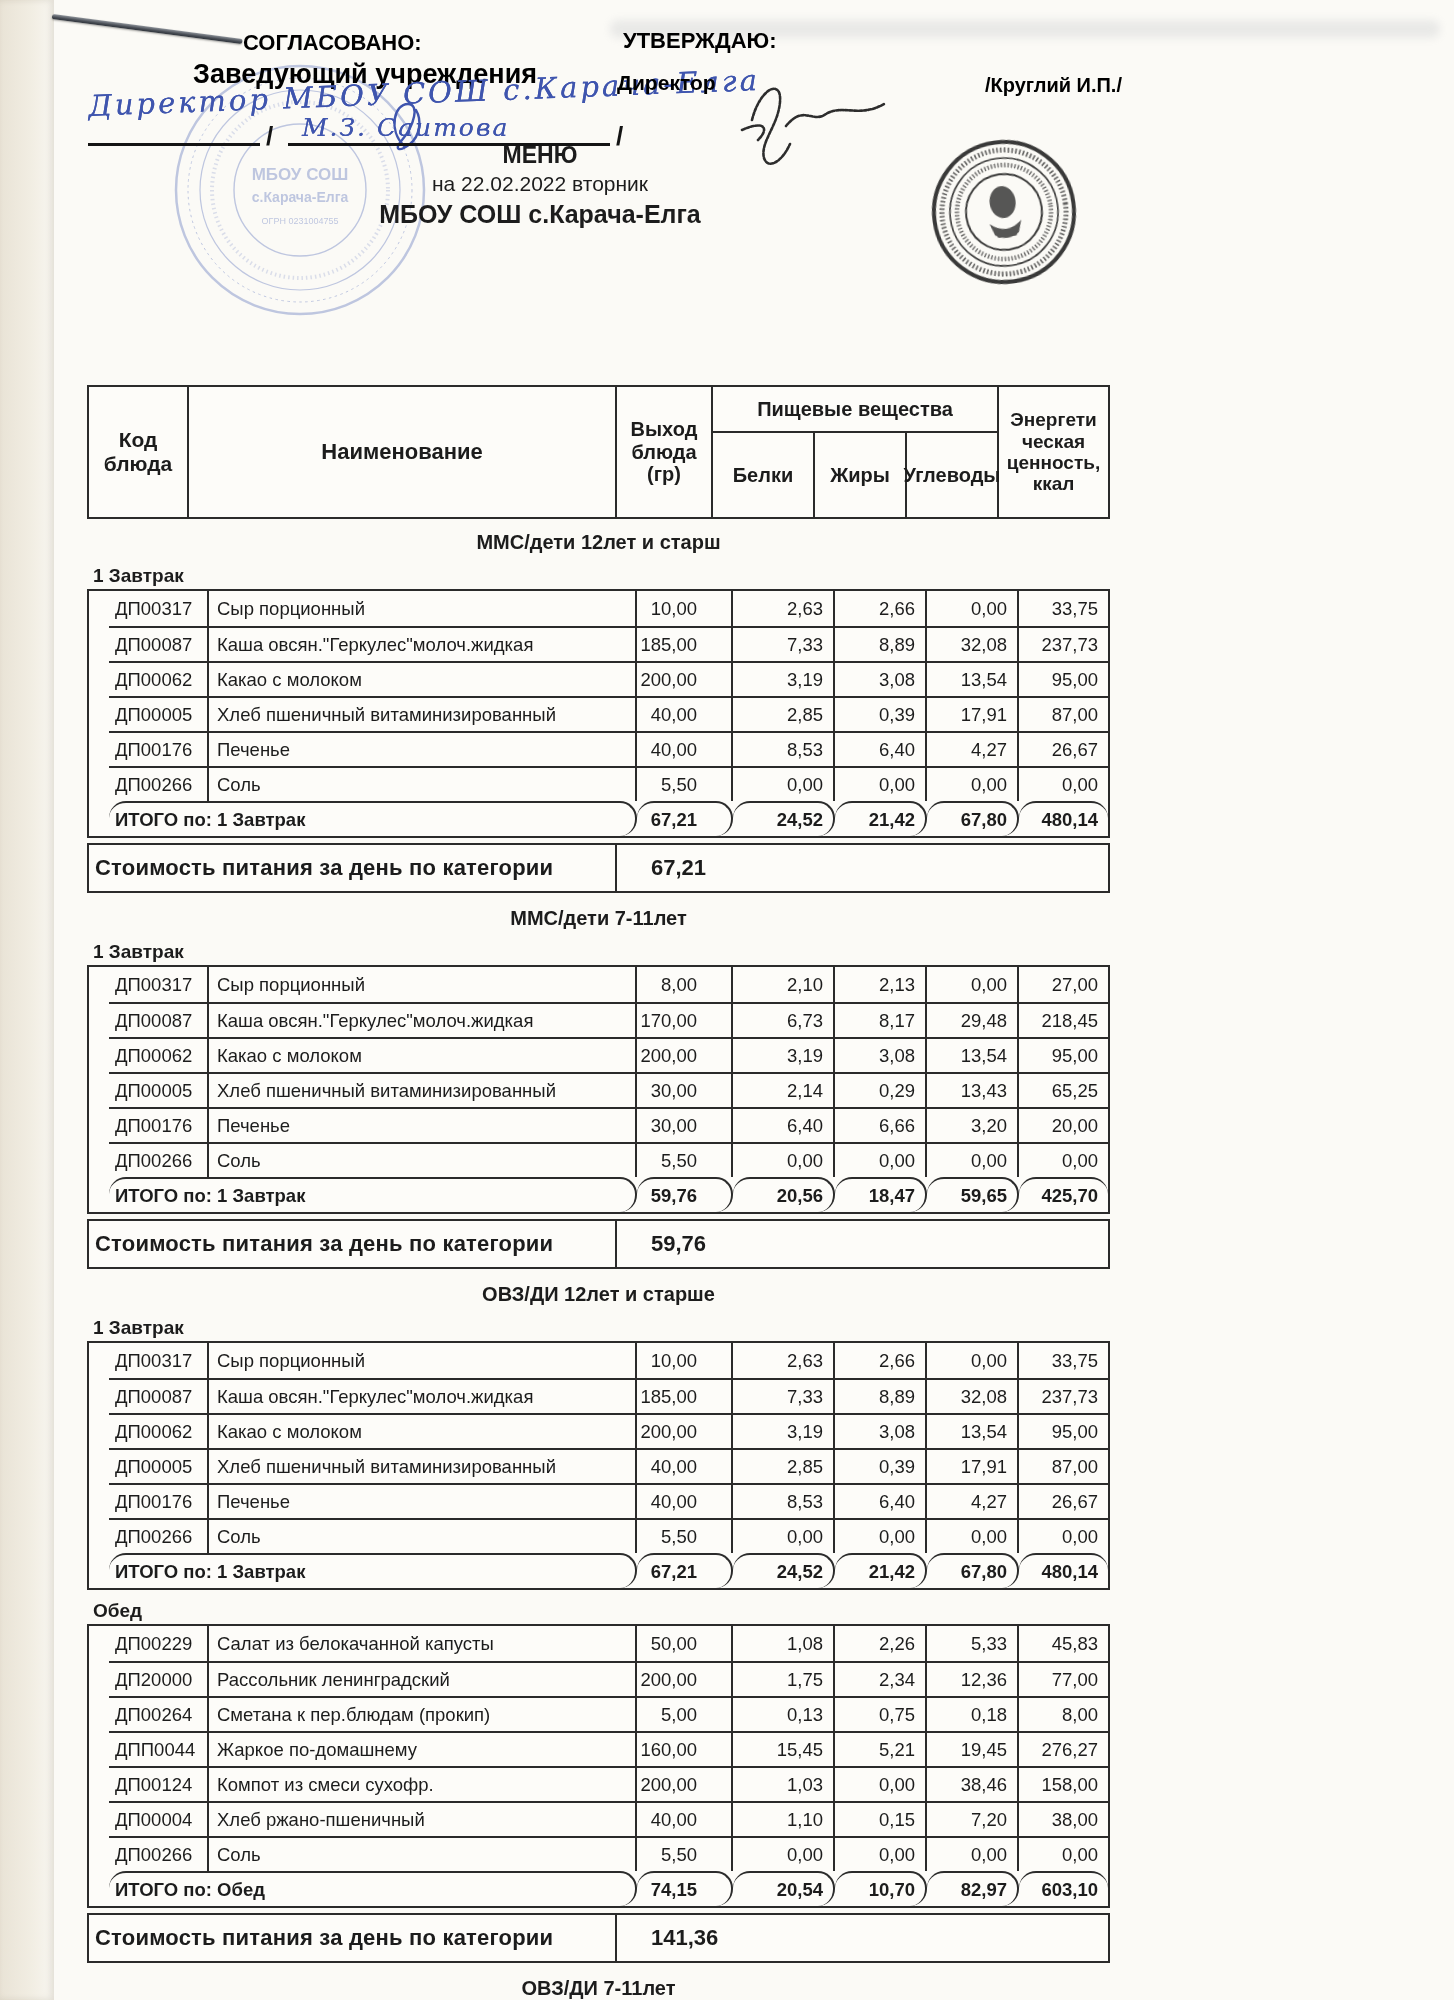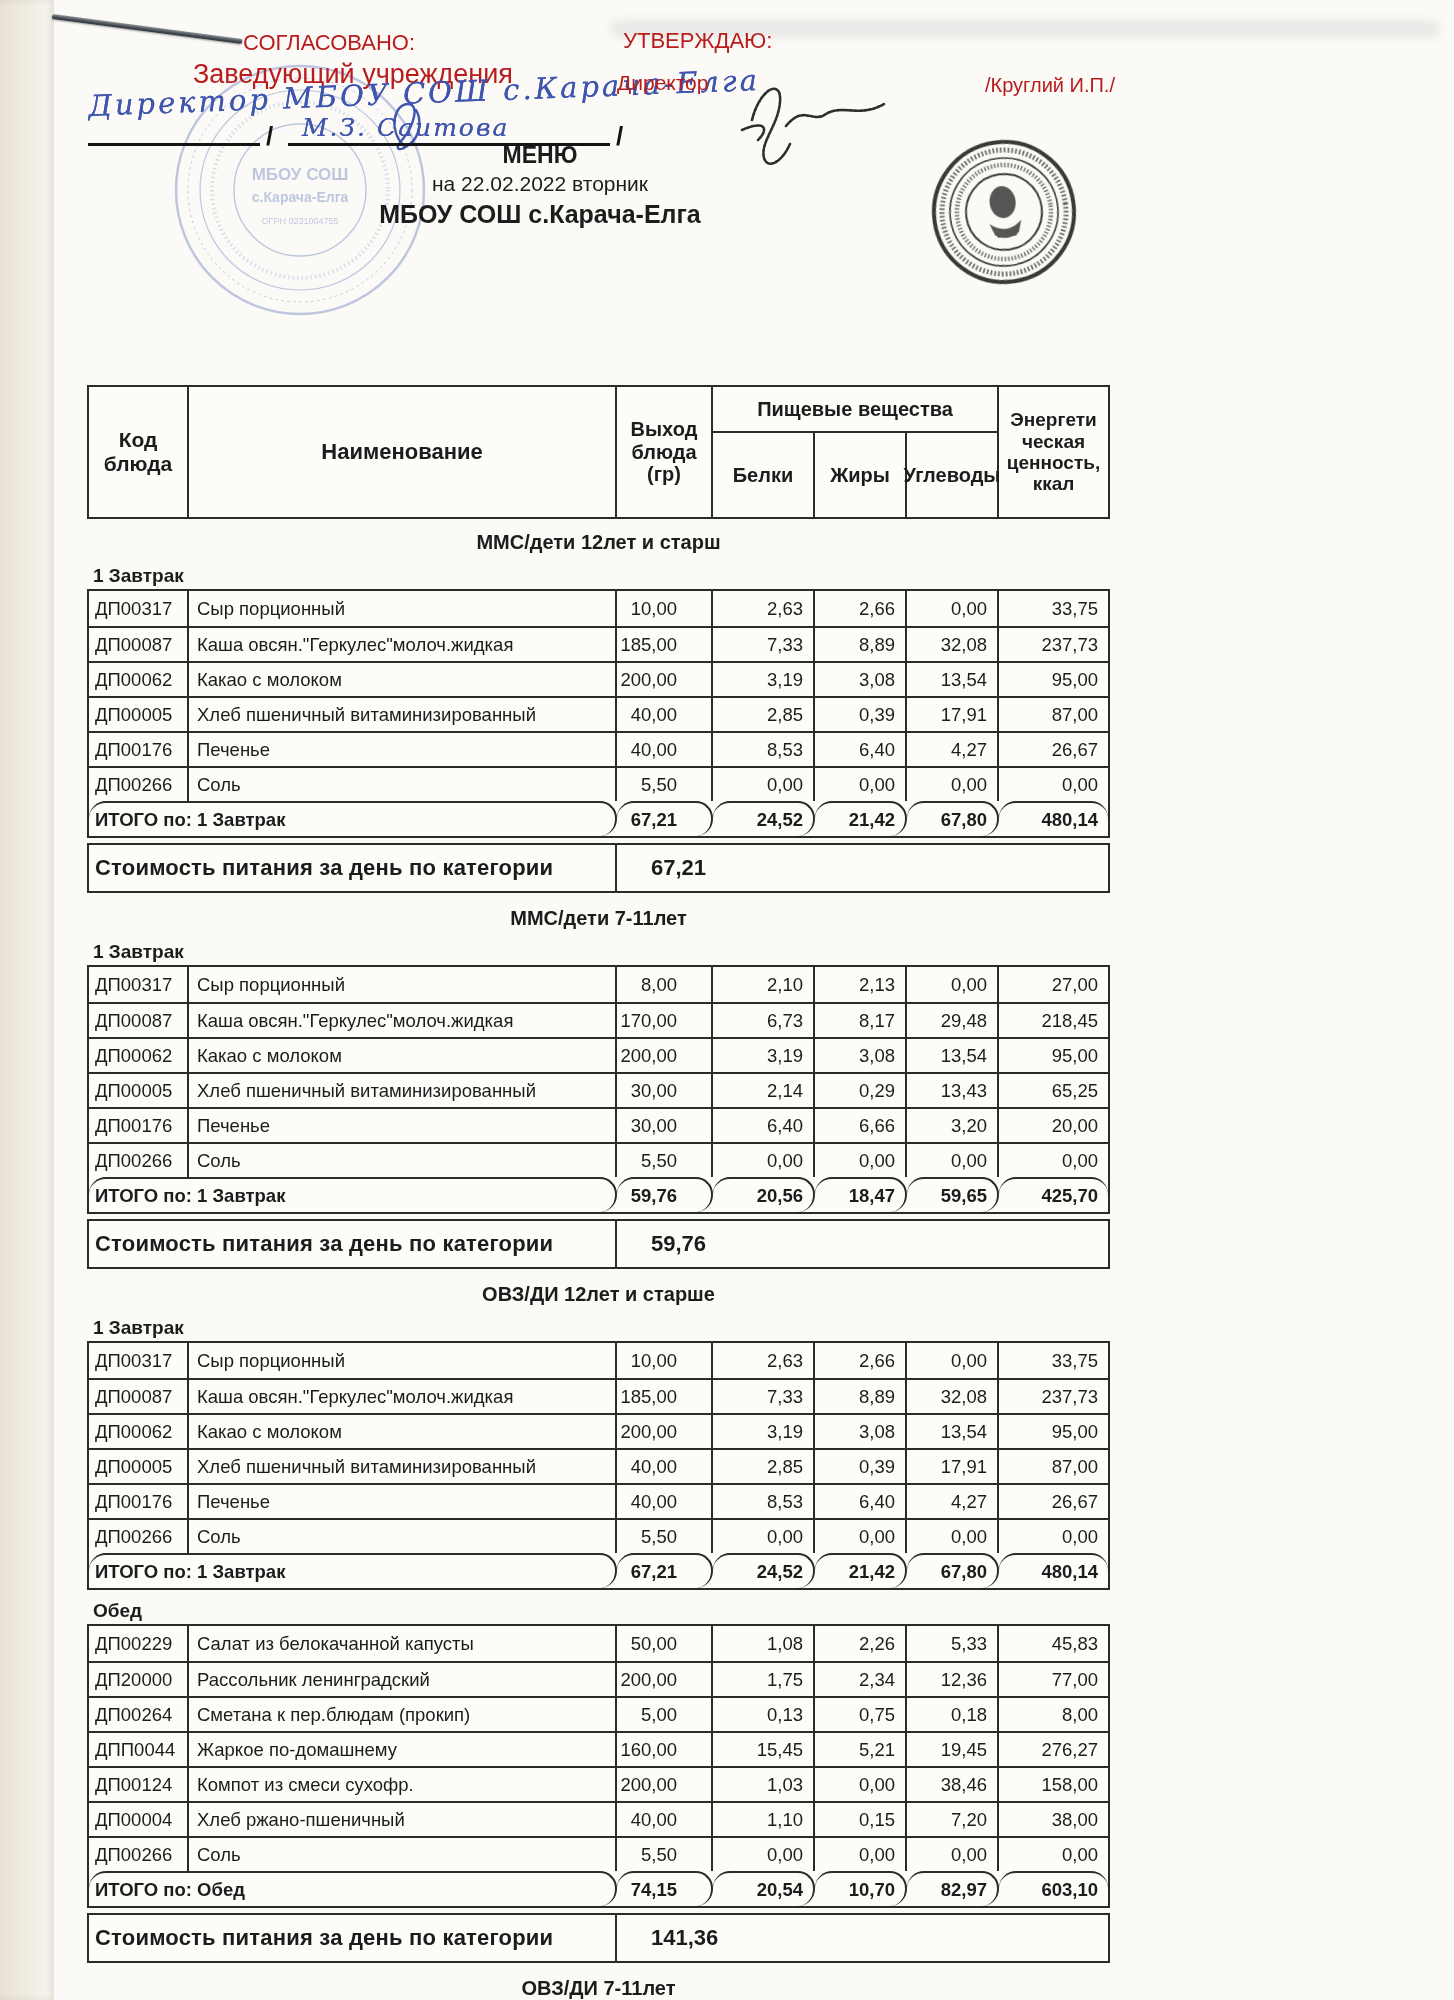--- a/index.html
+++ b/index.html
@@ -25,21 +25,21 @@
     position:absolute;left:52px;top:14px;width:192px;height:5px;
     background:linear-gradient(180deg,#8b9097,#474c54 60%,#2f343b);
     border-radius:3px;transform:rotate(7.5deg);transform-origin:left center;
     box-shadow:0 1px 2px rgba(0,0,0,.35);
   }
   .smear{
     position:absolute;left:610px;top:20px;width:830px;height:18px;
     background:#8d939b;opacity:.16;filter:blur(4px);border-radius:8px;
   }
   .abs{position:absolute;}
-  .lbl{font-weight:400;color:#b91c1c;}
+  .lbl{font-weight:700;color:#000000;}
 
   
   .hand{
     font-family:"DejaVu Serif", serif;font-style:italic;color:#3f55ae;
     text-shadow:0 0 .4px #3f55ae;
   }
   .hand-line1{left:88px;top:76px;font-size:29px;letter-spacing:3px;transform:rotate(-2.2deg);white-space:nowrap;}
   .sig-row{left:88px;top:104px;width:560px;height:42px;}
   .sig-underline{position:absolute;bottom:0;border-bottom:3px solid #141414;}
   .u1{left:0;width:172px;}
@@ -78,21 +78,21 @@
   .th-out{grid-row:1/3;}
   .th-nutr{grid-column:4/7;grid-row:1;border-bottom:2px solid #2b2b2b;font-size:20px;}
   .th-energy{grid-row:1/3;border-right:none;font-size:19px;}
   .th-sub{grid-row:2;font-size:20px;}
   .thead .grid7{grid-template-rows:46px 84px;}
 
   .sec-title{text-align:center;font-size:20px;font-weight:700;margin-top:10px;height:26px;line-height:26px;}
   .sec-title.mt{margin-top:12px;}
   .meal-label{font-size:19px;font-weight:700;margin:8px 0 0 6px;height:26px;line-height:26px;}
   .rows{width:1019px;margin-top:0;}
-  .trow{height:35px;}
+  .trow{height:35px;padding-left:20px;}
   .trow > div{
     border-right:2px solid #2b2b2b;border-top:2px solid #2b2b2b;
     box-sizing:border-box;font-size:18.5px;font-weight:500;
     display:flex;align-items:center;white-space:nowrap;overflow:hidden;
   }
   .trow:first-child > div{border-top:none;}
   .trow > div:last-child{border-right:none;}
   .c-code{padding-left:6px;}
   .c-name{padding-left:8px;}
   .c-num{justify-content:flex-end;padding-right:10px;}

